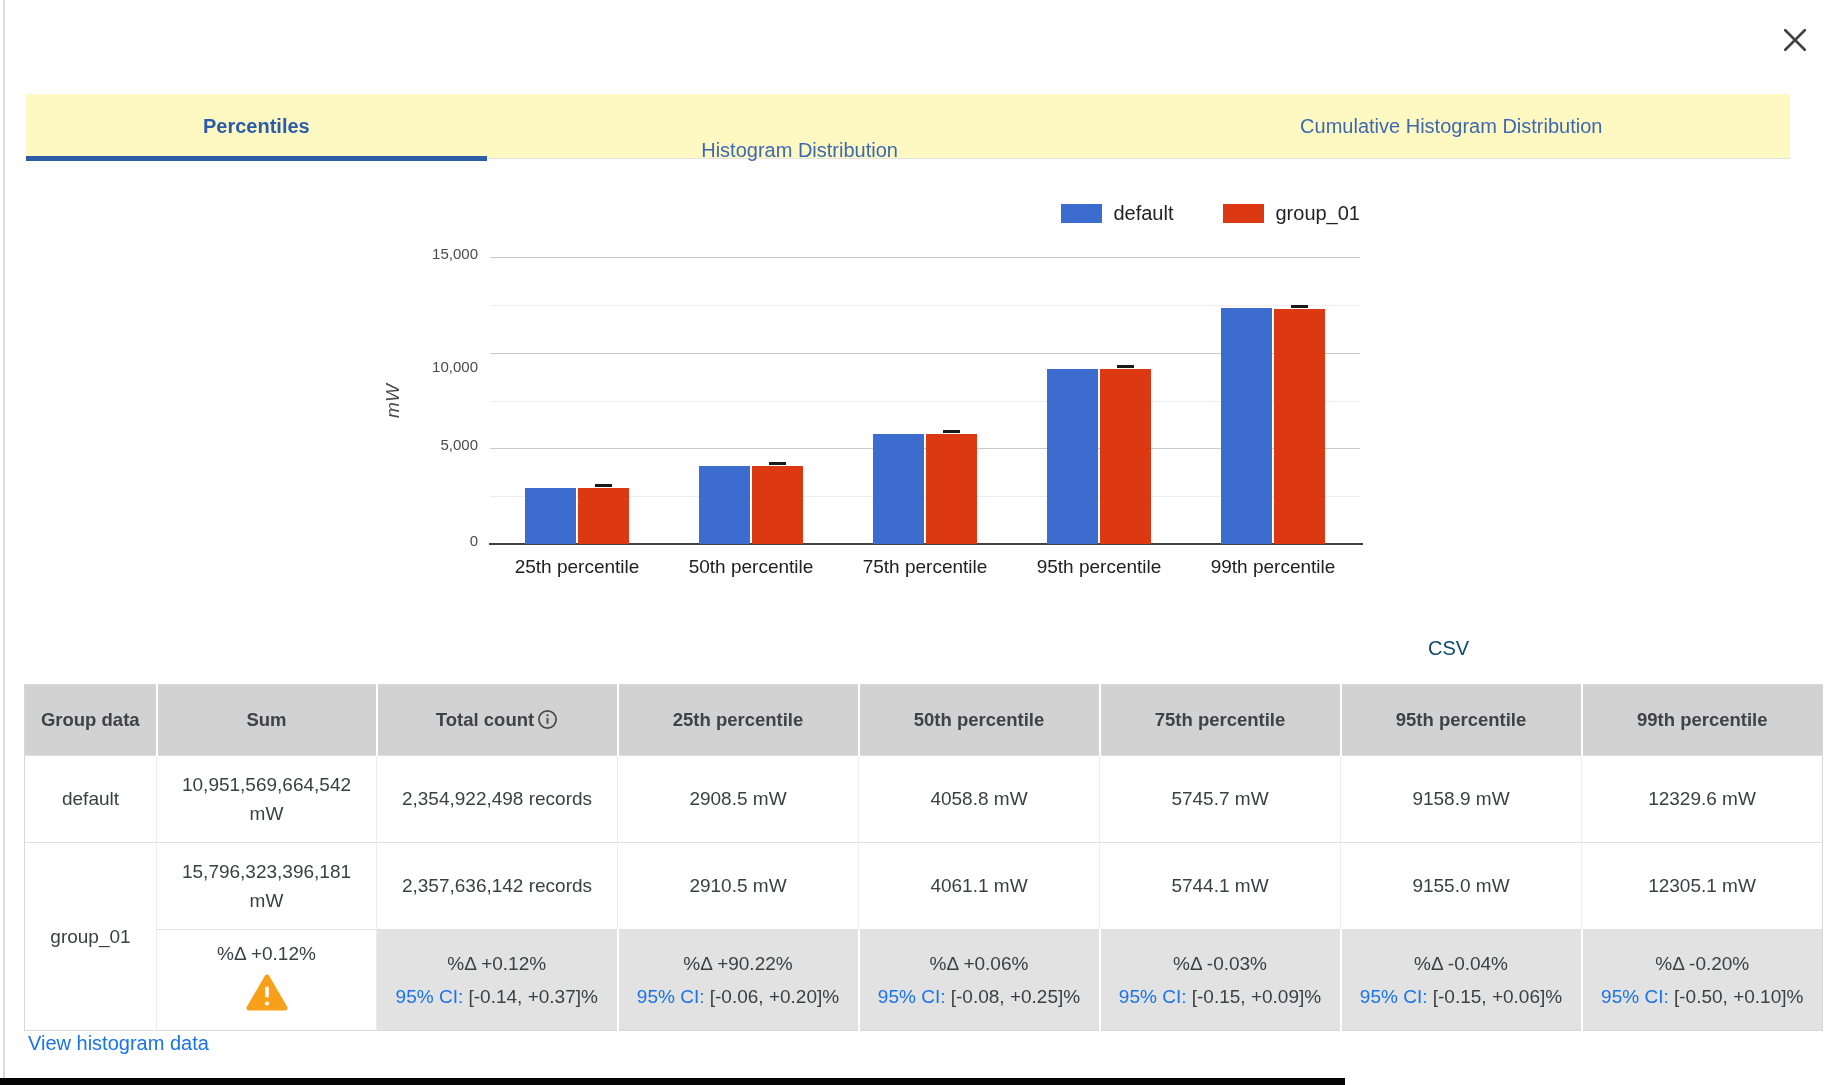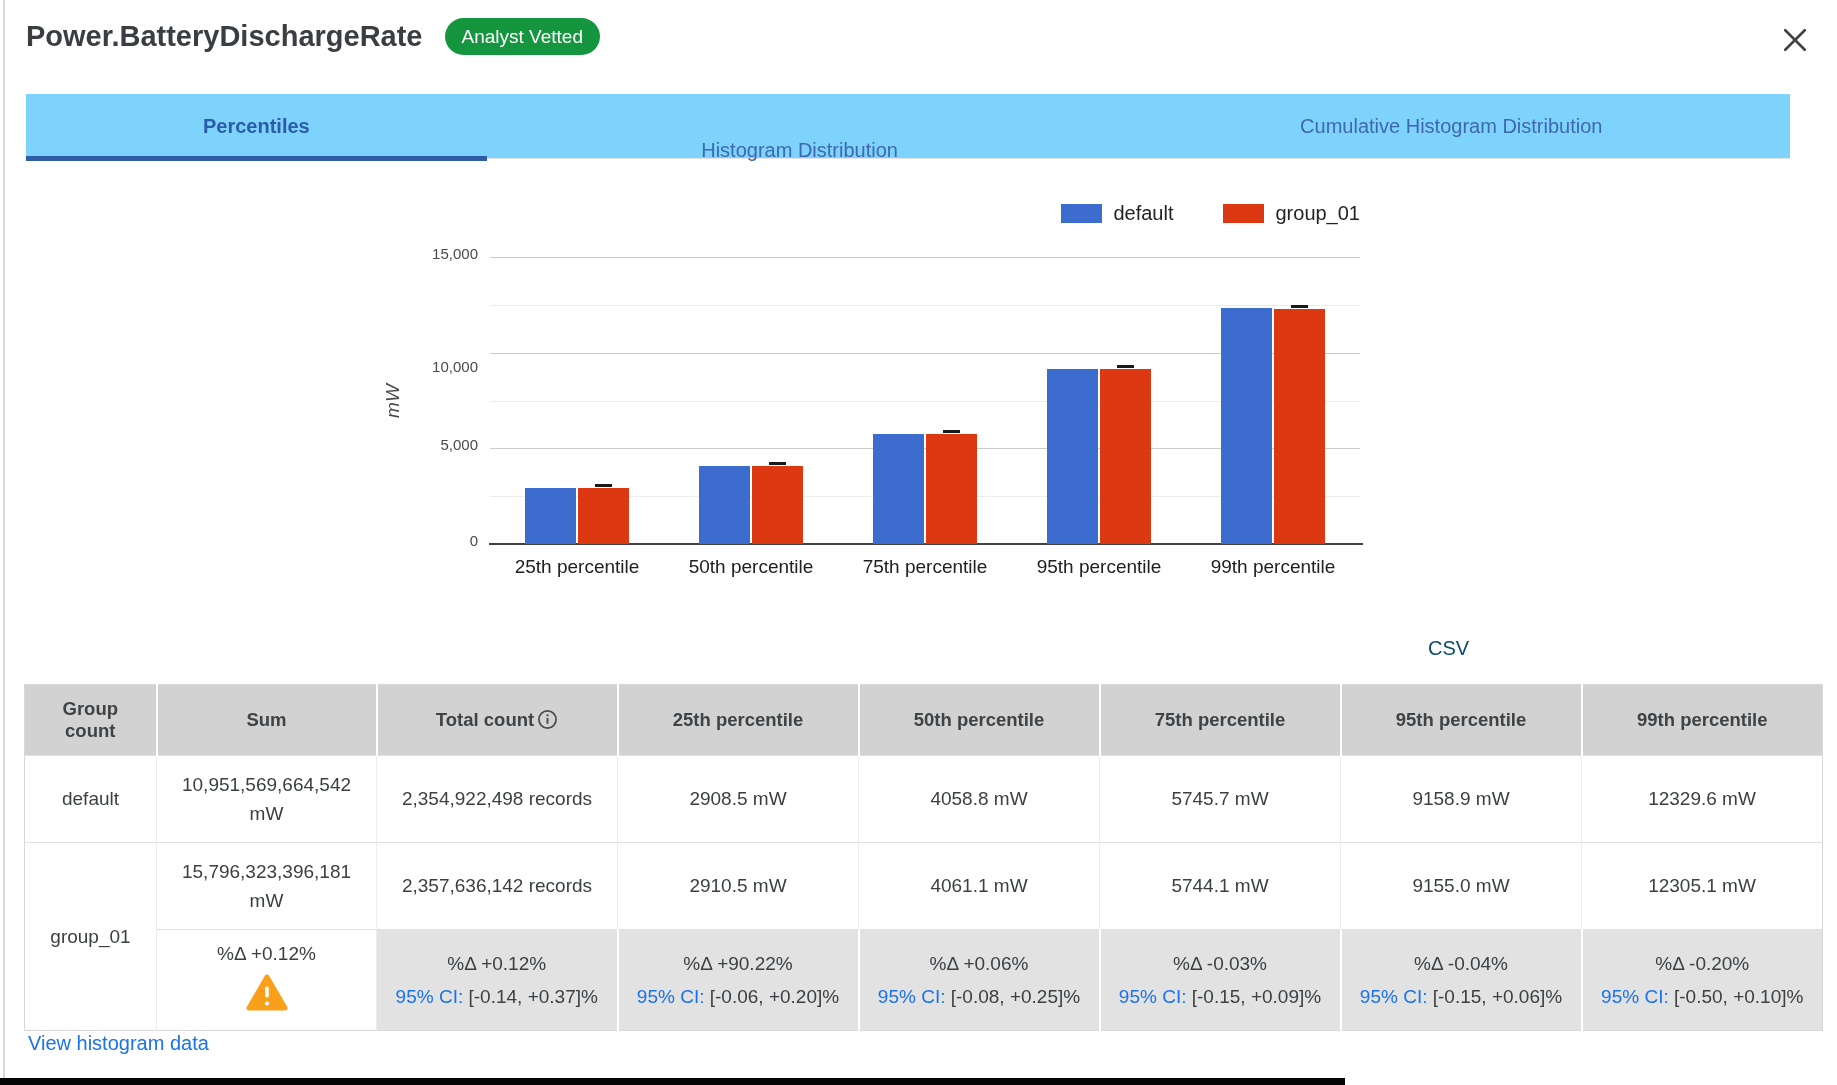--- a/index.html
+++ b/index.html
@@ -7,21 +7,21 @@
         font-family:"Liberation Sans","DejaVu Sans",sans-serif;color:#3C4043;}
   .left-edge{position:absolute;left:3px;top:0;width:2px;height:100%;background:#DBDBDB;}
 
   
   .titlebar{position:absolute;left:26px;top:18px;display:flex;align-items:center;gap:22px;}
   .title{font-size:29px;font-weight:bold;color:#3A3D41;}
   .badge{background:#14953E;color:#fff;font-size:19px;line-height:1;padding:9px 17px;border-radius:19px;}
   .close-btn{position:absolute;right:26px;top:26px;width:32px;height:32px;cursor:pointer;display:flex;align-items:center;justify-content:center;}
 
   
-  .tab-bar{position:absolute;left:26px;top:94px;width:1764px;height:64px;background:#7dd3fc;
+  .tab-bar{position:absolute;left:26px;top:94px;width:1764px;height:64px;background:#fef9c3;
            display:flex;border-bottom:1px solid #E3E3E3;gap:44px;}
   .tab{position:relative;display:flex;align-items:center;justify-content:center;
        font-size:20px;color:#3E68B0;cursor:pointer;}
   .tab:nth-child(1){flex:495;} .tab:nth-child(2){flex:578;margin-top:48px;} .tab:nth-child(3){flex:728;}
   .tab.active{color:#2B5BA9;font-weight:bold;}
   .tab.active::after{content:"";position:absolute;left:0;right:0;bottom:-3px;height:5px;background:#2E5DA5;}
 
   
   .chart-layer{position:absolute;left:0;top:0;width:1837px;height:1085px;pointer-events:none;}
   .grid-minor{position:absolute;height:1px;background:#EDEDED;}
@@ -59,24 +59,20 @@
 
   .view-link{position:absolute;left:28px;top:1032px;font-size:20px;color:#1A73E8;cursor:pointer;}
   .bottom-bar{position:absolute;left:0;bottom:0;width:1345px;height:7px;background:#050505;}
 </style>
 </head>
 <body>
 
 <div class="page">
   <div class="left-edge"></div>
 
-  <div class="titlebar">
-    <span class="title">Power.BatteryDischargeRate</span>
-    <span class="badge">Analyst Vetted</span>
-  </div>
   <div class="close-btn">
     <span>
       <svg width="30" height="30" viewBox="0 0 24 24">
           <path d="M4.2 4.2 L19.8 19.8 M19.8 4.2 L4.2 19.8" stroke="#3F4346" stroke-width="2.1" fill="none" stroke-linecap="round"></path>
         </svg>
     </span>
   </div>
 
   <div class="tab-bar">
       <div class="tab active">Percentiles</div>
@@ -138,21 +134,21 @@
           <col style="width:220px">
           <col style="width:241px">
           <col style="width:241px">
         <col style="width:241px">
           <col style="width:241px">
           <col style="width:241px">
           <col style="width:241px">
       </colgroup>
       <thead>
           <tr>
-            <th><span>Group count</span></th>
+            <th><span>Group data</span></th>
             <th><span>Sum</span></th>
             <th><span>Total count</span><span><svg width="21" height="21" viewBox="0 0 21 21" style="vertical-align:-4px;margin-left:3px">
                   <circle cx="10.5" cy="10.5" r="8.6" fill="none" stroke="#4A4A4A" stroke-width="1.7"></circle>
                   <rect x="9.55" y="9" width="1.9" height="5.8" fill="#4A4A4A"></rect>
                   <rect x="9.55" y="5.3" width="1.9" height="2" fill="#4A4A4A"></rect>
                 </svg></span></th>
             <th><span>25th percentile</span></th>
             <th><span>50th percentile</span></th>
             <th><span>75th percentile</span></th>
             <th><span>95th percentile</span></th>

